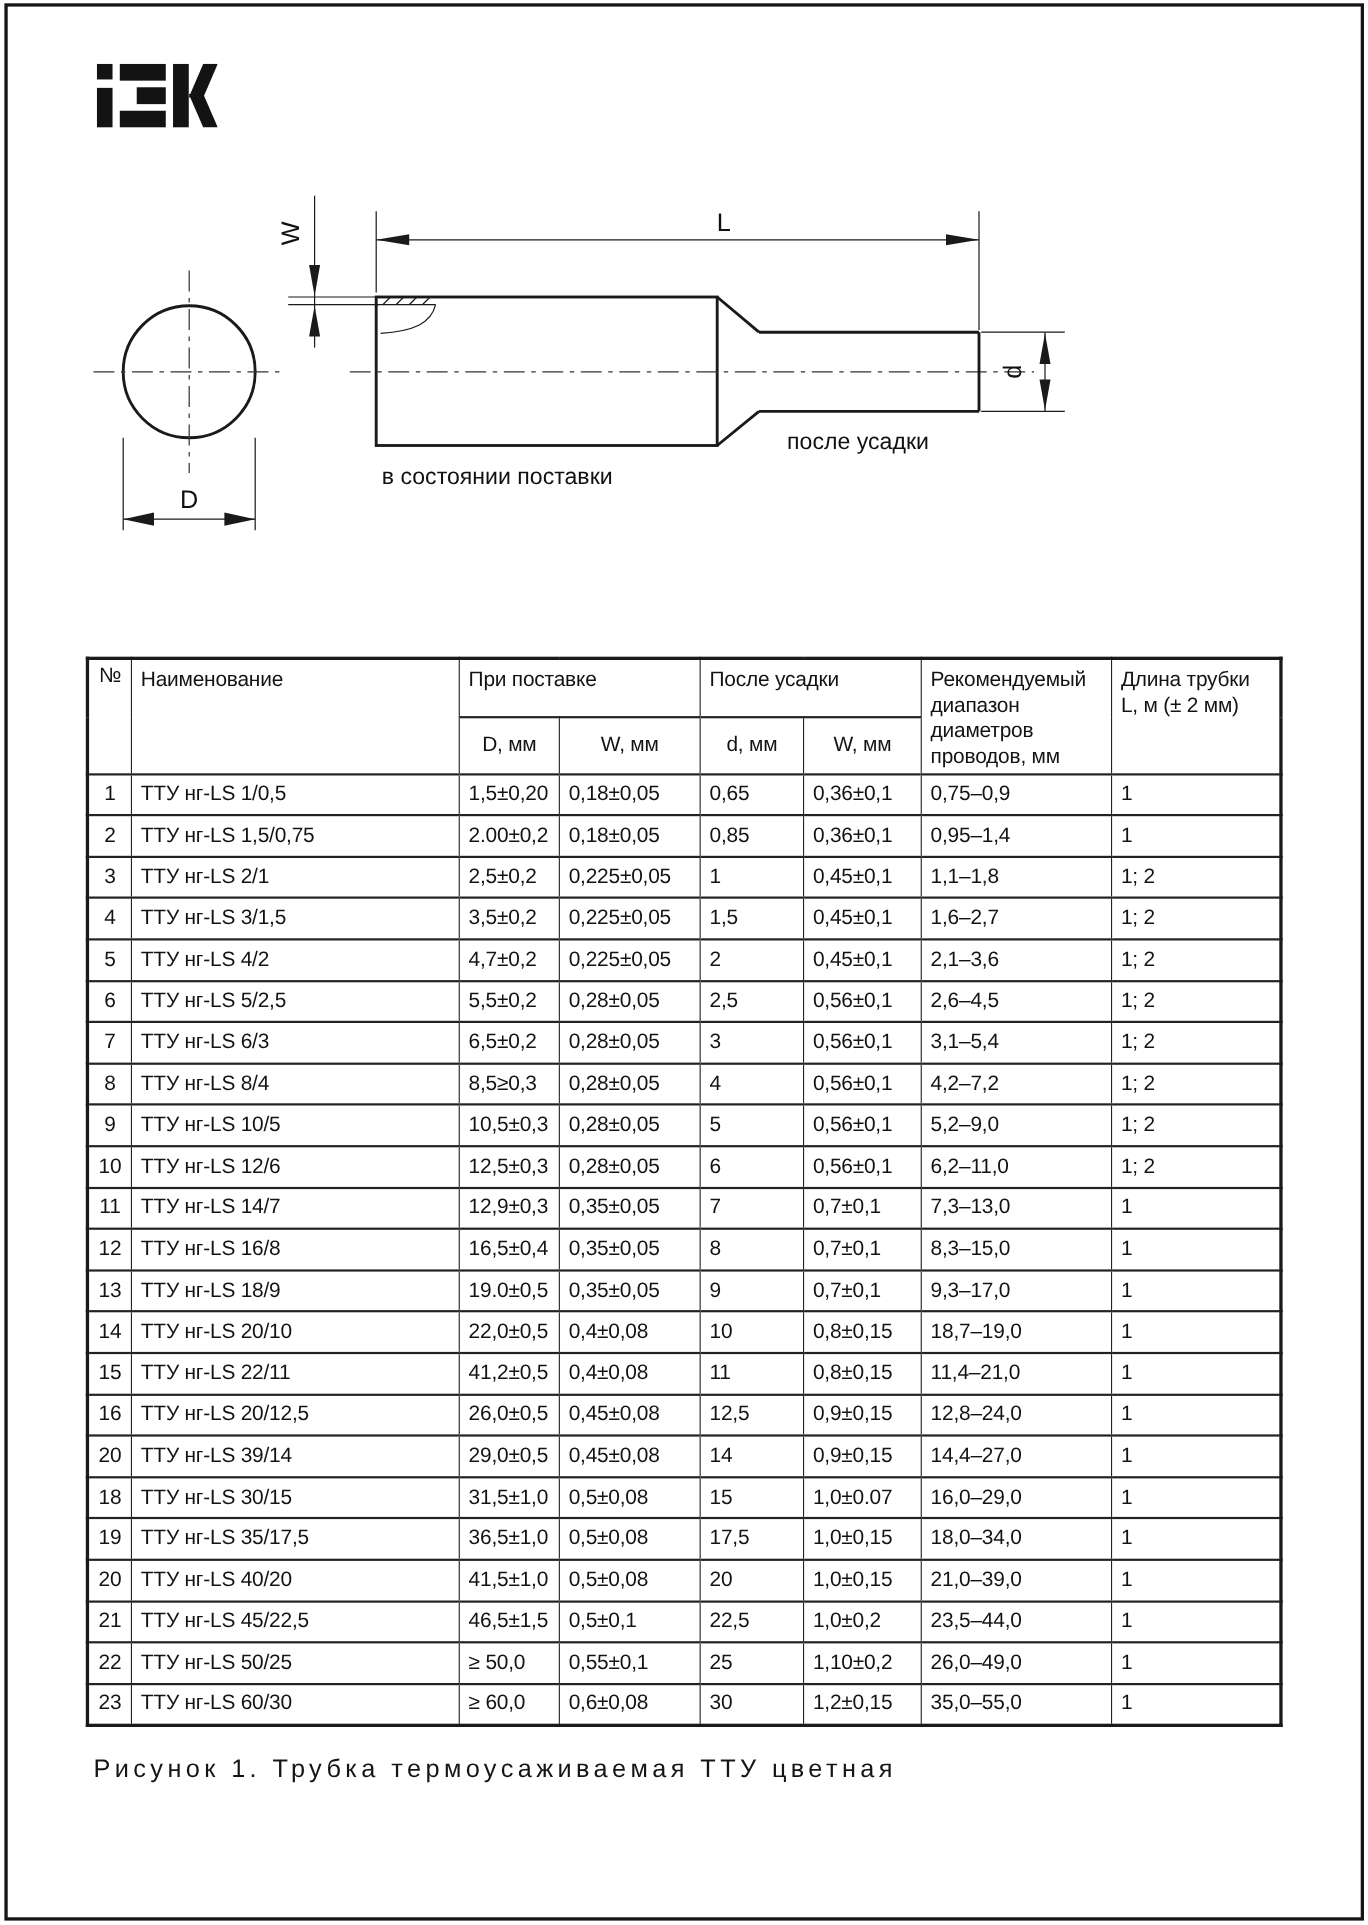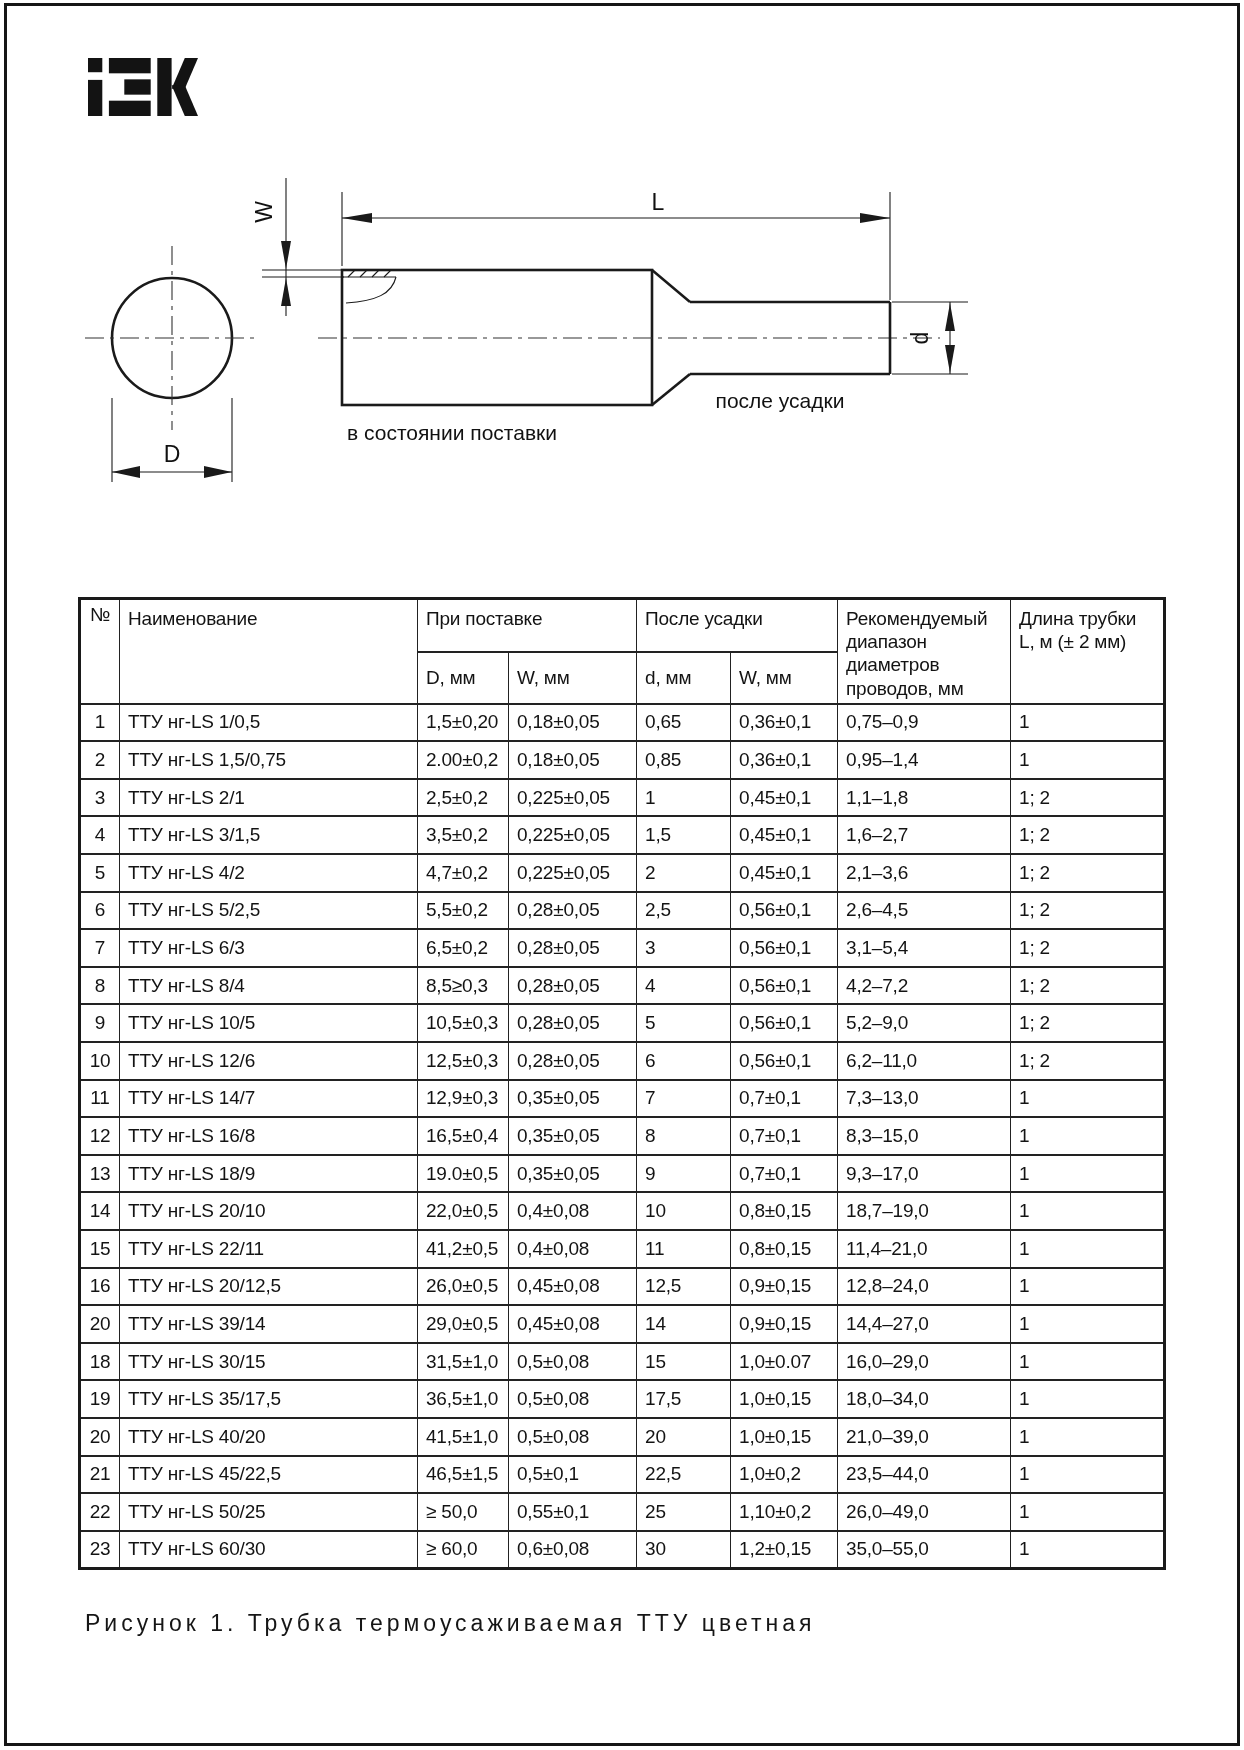--- a/index.html
+++ b/index.html
@@ -16,27 +16,27 @@
   .dwg text{font-family:"Liberation Sans",sans-serif;fill:#111;}
   .dwg .lbl{font-size:21px;}
   .dwg .dim{font-size:23px;}
   .spec-table{position:absolute;left:78px;top:597px;border-collapse:collapse;table-layout:fixed;
               width:1085px;font-size:19px;letter-spacing:-0.2px;color:#131313;}
   .spec-table td,.spec-table th{border-left:1.5px solid #222;border-right:1.5px solid #222;
               border-top:2px solid #222;border-bottom:2px solid #222;
               font-weight:400;text-align:left;padding:3px 8px;overflow:hidden;}
   .spec-table{border:3px solid #1a1a1a;}
   .spec-table thead th{vertical-align:top;padding-top:7px;line-height:1.22;}
-  .spec-table thead tr.sub th{vertical-align:middle;padding-top:3px;}
+  .spec-table thead tr.sub th{vertical-align:middle;padding-top:3px;text-align:center;}
   .spec-table tbody td{vertical-align:middle;}
   .spec-table .c-num{text-align:center;padding:3px 2px;}
   .spec-table thead tr.grp{height:42px;}
   .spec-table thead tr.sub{height:41px;}
   .spec-table tbody tr{height:37.6px;}
-  .caption{position:absolute;left:85px;top:1594px;font-size:23px;letter-spacing:4px;color:#151515;margin-top:16px;}
+  .caption{position:absolute;left:85px;top:1594px;font-size:23px;letter-spacing:4px;color:#151515;}
 </style>
 </head>
 <body>
 
 <div class="page">
   <div class="page-border"></div>
 
   <svg class="logo" viewBox="0 0 200 106" preserveAspectRatio="none">
     <rect x="0" y="0" width="26" height="26"></rect>
     <rect x="0" y="40" width="26" height="66"></rect>

